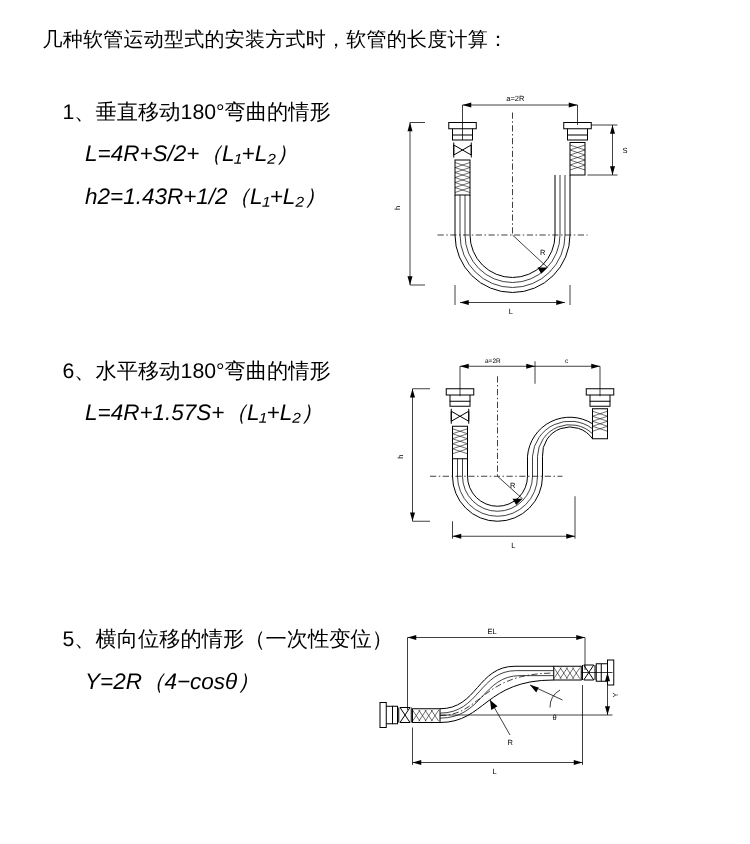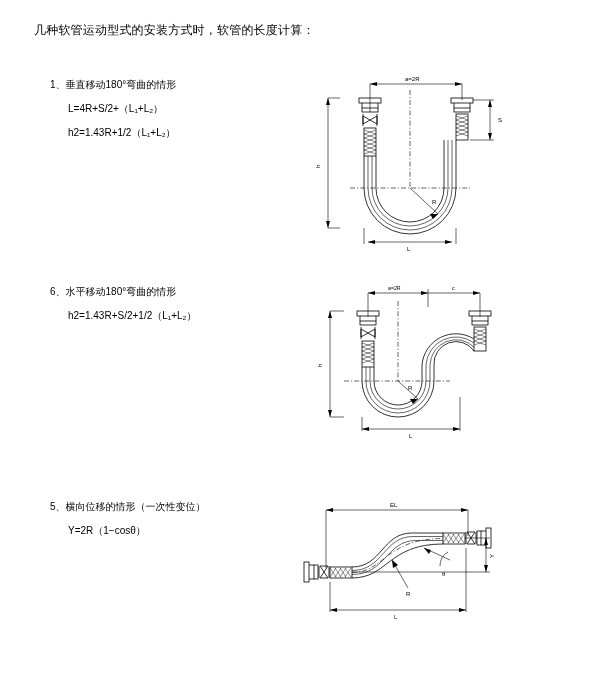--- a/index.html
+++ b/index.html
@@ -17,48 +17,49 @@
   }
   .page {
     position: relative;
     width: 600px;
     height: 675px;
   }
   .heading {
     position: absolute;
     left: 34px;
     top: 22px;
-    font-size: 12px;
+    font-size: 16px;
     letter-spacing: 0.2px;
     white-space: nowrap;
   }
   .section {
     position: absolute;
     left: 0;
     width: 600px;
   }
   .sec1 { top: 78px; }
   .sec2 { top: 285px; }
   .sec3 { top: 500px; }
 
   .text-col {
     position: absolute;
     left: 50px;
     top: 0;
     width: 260px;
   }
   .sec-title {
-    font-size: 10px;
+    font-size: 17px;
     margin: 0 0 10px 0;
     white-space: nowrap;
   }
   .formula {
-    font-size: 10px;
+    font-size: 18px;
     margin: 0 0 10px 18px;
     white-space: nowrap;
+    font-style: italic;
   }
   .formula:last-child { margin-bottom: 0; }
 
   .fig {
     position: absolute;
   }
   .fig1 { left: 310px; top: -10px; }
   .fig2 { left: 310px; top: -8px; }
   .fig3 { left: 290px; top: -10px; }
 
@@ -169,21 +170,21 @@
         <text class="tx" x="97" y="183">L</text>
         <line class="lnthin" x1="54" y1="160" x2="54" y2="176"></line>
         <line class="lnthin" x1="146" y1="160" x2="146" y2="176"></line>
       </svg>
     </div>
   </div>
 
   <div class="section sec2">
     <div class="text-col">
       <div class="sec-title">6、水平移动180°弯曲的情形</div>
-      <div class="formula">h2=1.43R+S/2+1/2（L₁+L₂）</div>
+      <div class="formula">L=4R+1.57S+（L₁+L₂）</div>
     </div>
 
     <div class="fig fig2">
       <svg width="200" height="170" viewBox="0 0 200 170">
 
         <line class="dim" x1="58" y1="16" x2="118" y2="16"></line>
         <path class="fillb" d="M58,16 l7,-2 l0,4 z"></path>
         <path class="fillb" d="M118,16 l-7,-2 l0,4 z"></path>
         <text class="txs" x="78" y="13">a=2R</text>
         <line class="dim" x1="118" y1="16" x2="170" y2="16"></line>
@@ -251,21 +252,21 @@
         <text class="tx" x="99" y="161">L</text>
         <line class="lnthin" x1="52" y1="140" x2="52" y2="154"></line>
         <line class="lnthin" x1="150" y1="120" x2="150" y2="154"></line>
       </svg>
     </div>
   </div>
 
   <div class="section sec3">
     <div class="text-col">
       <div class="sec-title">5、横向位移的情形（一次性变位）</div>
-      <div class="formula">Y=2R（1−cosθ）</div>
+      <div class="formula">Y=2R（4−cosθ）</div>
     </div>
 
     <div class="fig fig3">
       <svg width="220" height="140" viewBox="0 0 220 140">
 
         <line class="dim" x1="36" y1="20" x2="178" y2="20"></line>
         <path class="fillb" d="M36,20 l7,-2 l0,4 z"></path>
         <path class="fillb" d="M178,20 l-7,-2 l0,4 z"></path>
         <text class="tx" x="100" y="17">EL</text>
         <line class="lnthin" x1="36" y1="20" x2="36" y2="78"></line>

